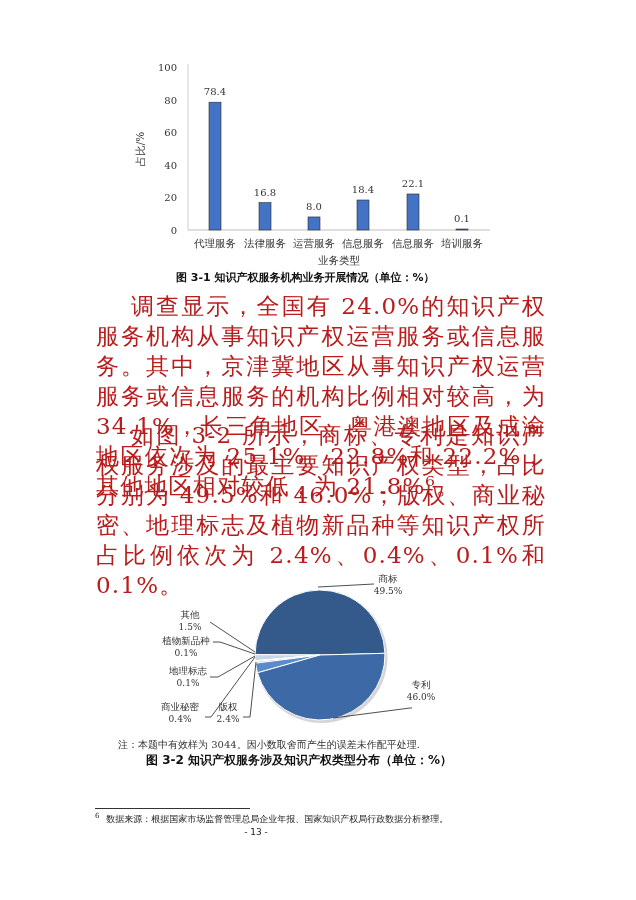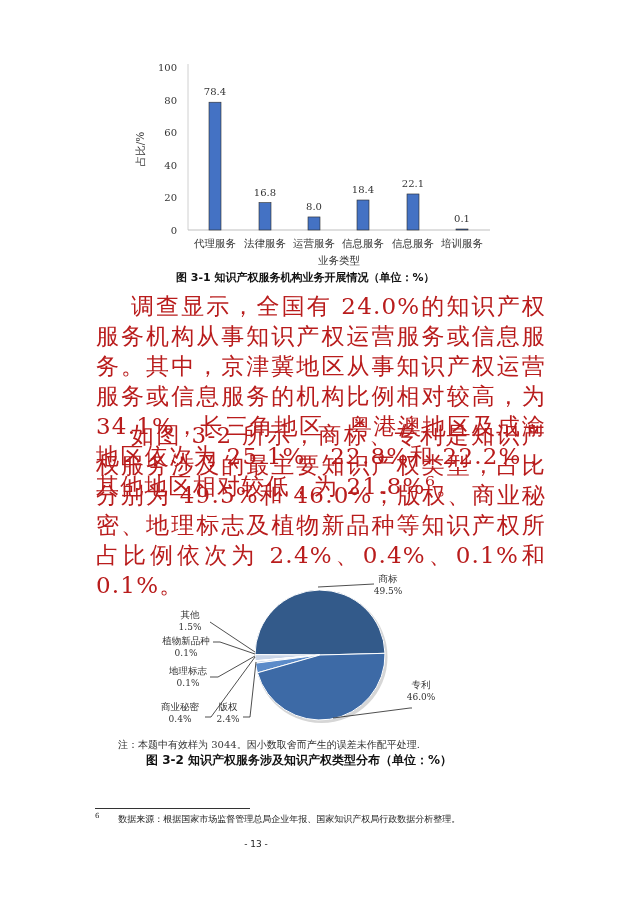--- a/index.html
+++ b/index.html
@@ -5,21 +5,21 @@
   html, body { margin: 0; padding: 0; background: #ffffff; }
   body { width: 636px; height: 900px; position: relative; overflow: hidden; font-family: "DejaVu Serif", serif; color: #1a1a1a; }
   .abs { position: absolute; }
   .chart1 { left: 0; top: 0; width: 636px; height: 270px; }
   .cap { font-family: "DejaVu Sans", sans-serif; font-weight: bold; font-size: 11px; color: #111; white-space: nowrap; }
   .para { left: 96px; width: 450px; font-size: 23px; line-height: 30px; letter-spacing: 1.2px; color: #b91c1c; }
   .para p { margin: 0; text-indent: 35px; text-align: justify; }
   .note { font-size: 10px; color: #333; white-space: nowrap; }
   .fn-rule { left: 95px; top: 808px; width: 155px; height: 1px; background: #333; }
   .footnote { left: 95px; top: 812px; font-size: 9px; color: #222; white-space: nowrap; }
-  .pagenum { left: 0; width: 512px; top: 827px; text-align: center; font-size: 9px; color: #222; font-family: "DejaVu Sans", sans-serif; margin-top: 12px; }
+  .pagenum { left: 0; width: 512px; top: 827px; text-align: center; font-size: 9px; color: #222; font-family: "DejaVu Sans", sans-serif; }
   svg text { font-family: "DejaVu Serif", serif; }
 </style>
 </head>
 <body>
 
 <div class="abs chart1">
   <svg id="barsvg" width="636" height="270">
       <line x1="188" y1="64" x2="188" y2="230" stroke="#d0d0d0" stroke-width="1"></line>
       <line x1="188" y1="230" x2="490" y2="230" stroke="#bfbfbf" stroke-width="1"></line>
       <text x="177" y="234" text-anchor="end" font-size="10" fill="#333">0</text>
@@ -93,15 +93,15 @@
       <polyline points="243,157 250,157 256,102" fill="none" stroke="#222" stroke-width="0.8"></polyline>
     </svg>
 </div>
 
 <div class="abs note" style="left:118px; top:738px;text-align:center;">注：本题中有效样为 3044。因小数取舍而产生的误差未作配平处理.</div>
 <div class="abs cap" style="left:146px; top:752px; font-size:12px;">图 3-2 知识产权服务涉及知识产权类型分布（单位：%）</div>
 
 <div class="abs fn-rule"></div>
 <div class="abs footnote">
   <sup style="font-size:7px;">6</sup>
-  <span style="margin-left:16px;">数据来源：根据国家市场监督管理总局企业年报、国家知识产权局行政数据分析整理。</span>
+  <span style="margin-left:4px;">数据来源：根据国家市场监督管理总局企业年报、国家知识产权局行政数据分析整理。</span>
 </div>
 <div class="abs pagenum">- 13 -</div>
 
 </body></html>

